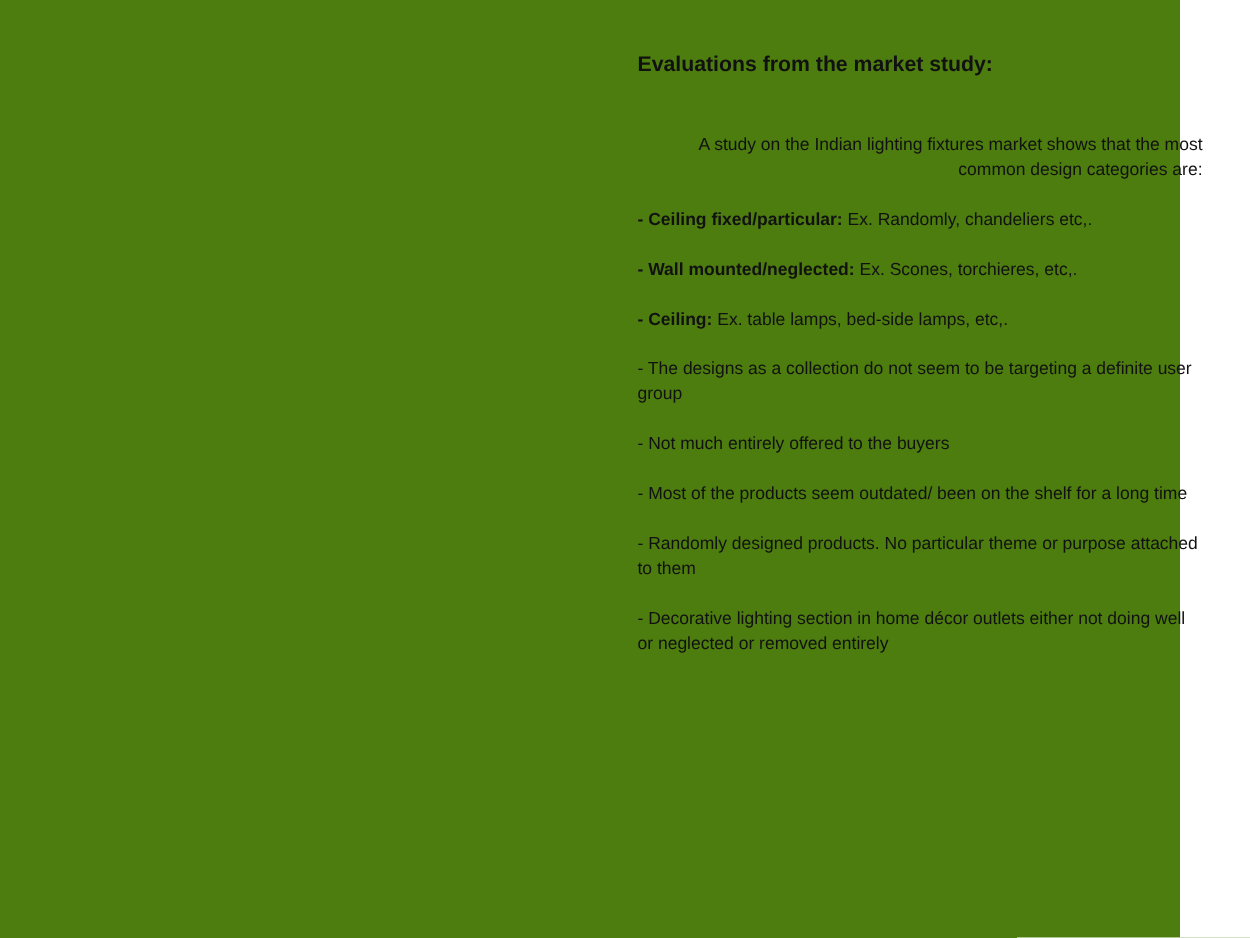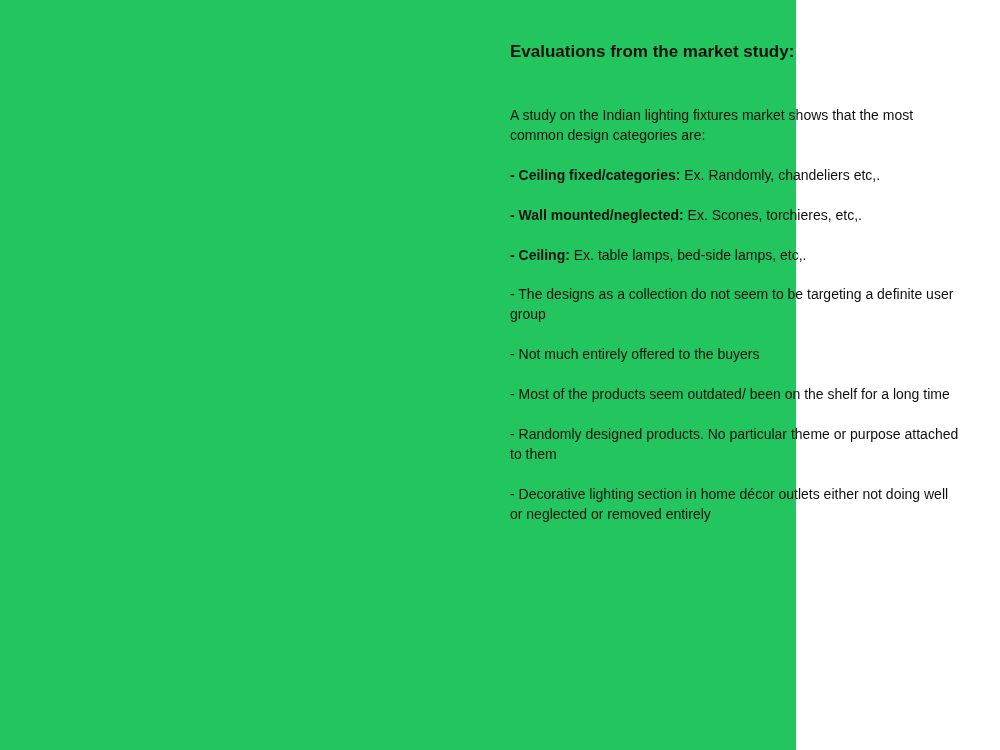--- a/index.html
+++ b/index.html
@@ -12,23 +12,23 @@
     height: 750px;
     position: relative;
     font-family: "Liberation Sans", sans-serif;
     color: #111111;
     overflow: hidden;
   }
   .slide {
     position: absolute;
     left: 0;
     top: 0;
-    width: 796px;
+    width: 944px;
     height: 750px;
-    background: #22c55e;
+    background: #4d7c0f;
   }
   .content-column {
     position: absolute;
     left: 510px;
     top: 40px;
     width: 452px;
   }
   .section-title {
     font-size: 17px;
     line-height: 24px;
@@ -37,20 +37,21 @@
     color: #111111;
   }
   .para {
     font-size: 14px;
     line-height: 20px;
     margin: 20px 0 0 0;
     color: #111111;
   }
   .intro-para {
     margin-top: 41px;
+    text-align: right;
   }
   .title-observations {
     margin-top: 44px;
   }
   .obs-first {
     margin-top: 19px;
   }
   .bullet-label {
     font-weight: 700;
   }
@@ -58,21 +59,21 @@
 </head>
 <body>
 
 <div class="slide">
   <div class="content-column">
 
     <h2 class="section-title">Evaluations from the market study:</h2>
 
     <p class="para intro-para">A study on the Indian lighting fixtures market shows that the most common design categories are:</p>
 
-    <p class="para"><span class="bullet-label">- Ceiling fixed/categories:</span><span> Ex. Randomly, chandeliers etc,.</span></p>
+    <p class="para"><span class="bullet-label">- Ceiling fixed/particular:</span><span> Ex. Randomly, chandeliers etc,.</span></p>
 
     <p class="para"><span class="bullet-label">- Wall mounted/neglected:</span><span> Ex. Scones, torchieres, etc,.</span></p>
 
     <p class="para"><span class="bullet-label">- Ceiling:</span><span> Ex. table lamps, bed-side lamps, etc,.</span></p>
 
 
     <p class="para obs-first">- The designs as a collection do not seem to be targeting  a definite user group</p>
 
     <p class="para">- Not much entirely offered to the buyers</p>
 

